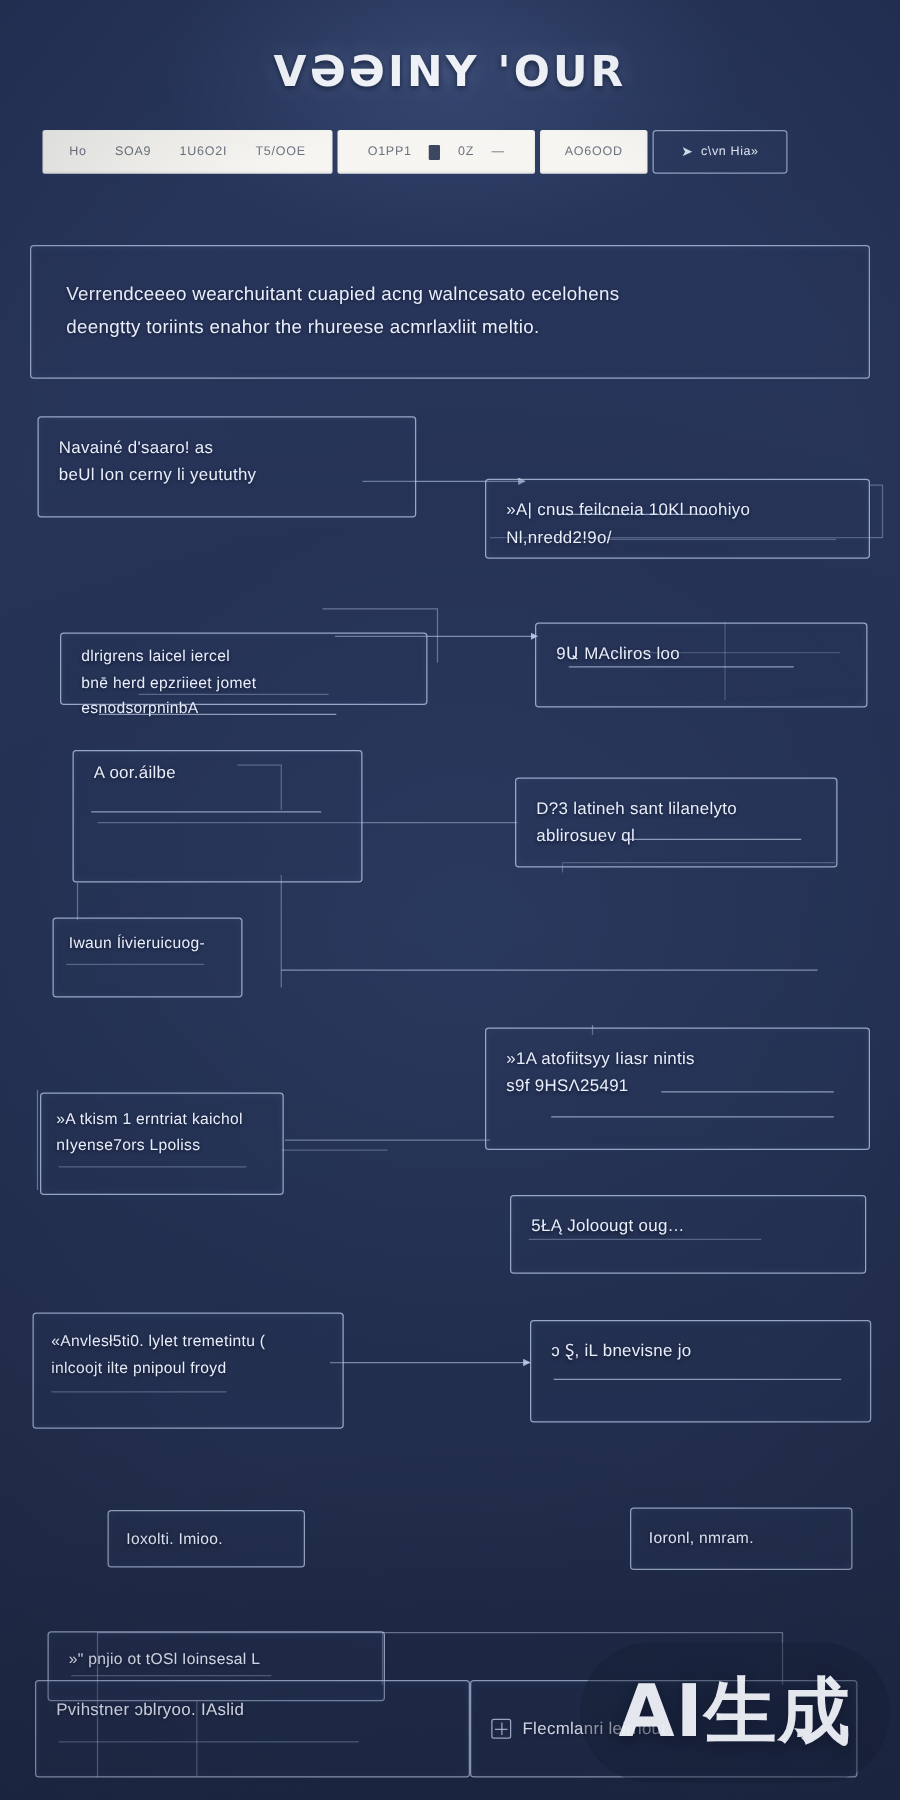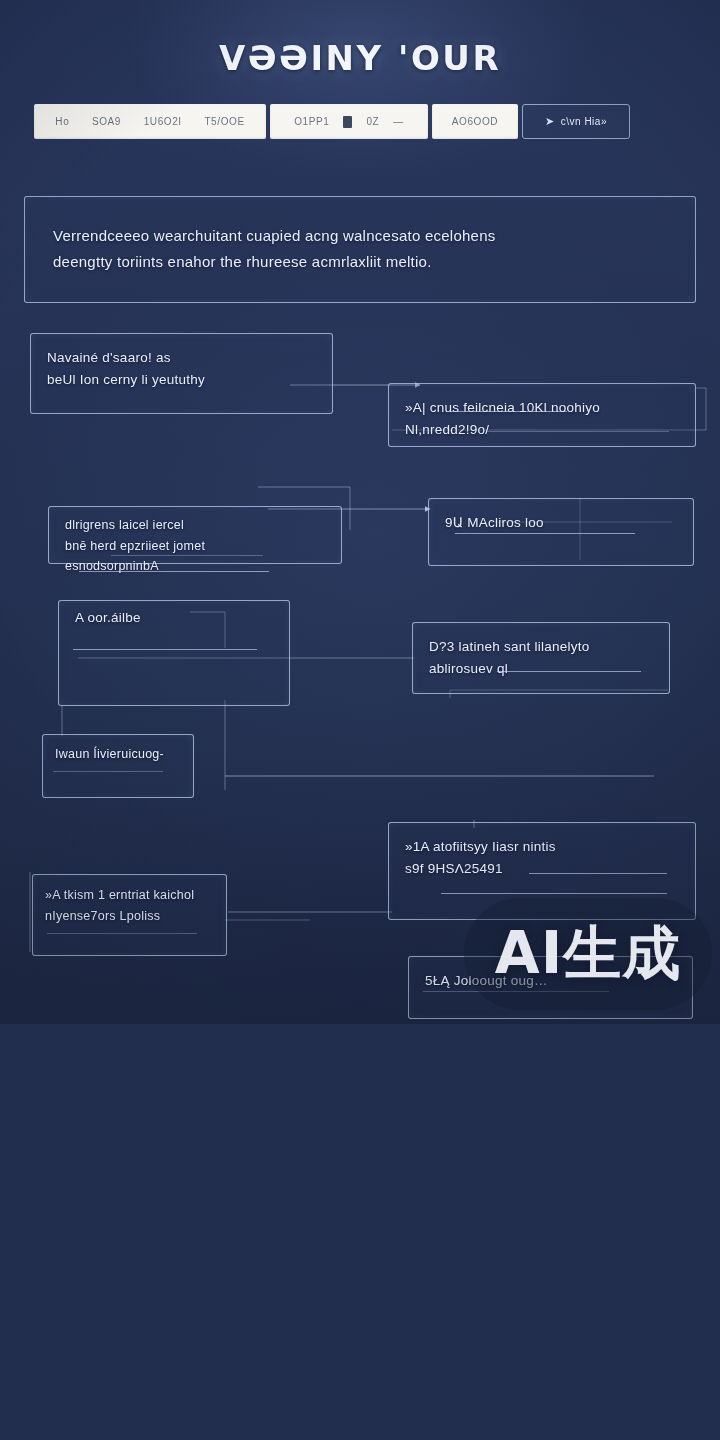--- a/index.html
+++ b/index.html
@@ -15,21 +15,21 @@
     font-family: "Liberation Sans", sans-serif;
     background: #222e4d;
     position: relative;
   }
 
   
   #canvas {
     position: absolute;
     inset: 0;
     width: 720px;
-    height: 1024px;
+    height: 1440px;
     background:
       radial-gradient(ellipse 520px 300px at 50% 4%, rgba(66,86,130,0.55) 0%, rgba(40,55,92,0.25) 45%, rgba(0,0,0,0) 72%),
       radial-gradient(ellipse 700px 620px at 52% 52%, rgba(48,66,108,0.42) 0%, rgba(30,42,74,0.12) 55%, rgba(0,0,0,0) 80%),
       radial-gradient(ellipse 640px 420px at 50% 100%, rgba(26,36,64,0.65) 0%, rgba(0,0,0,0) 70%),
       linear-gradient(178deg, #27345a 0%, #28355a 20%, #253254 48%, #232f4e 72%, #202b48 100%);
     overflow: hidden;
   }
 
   
   #vignette {

